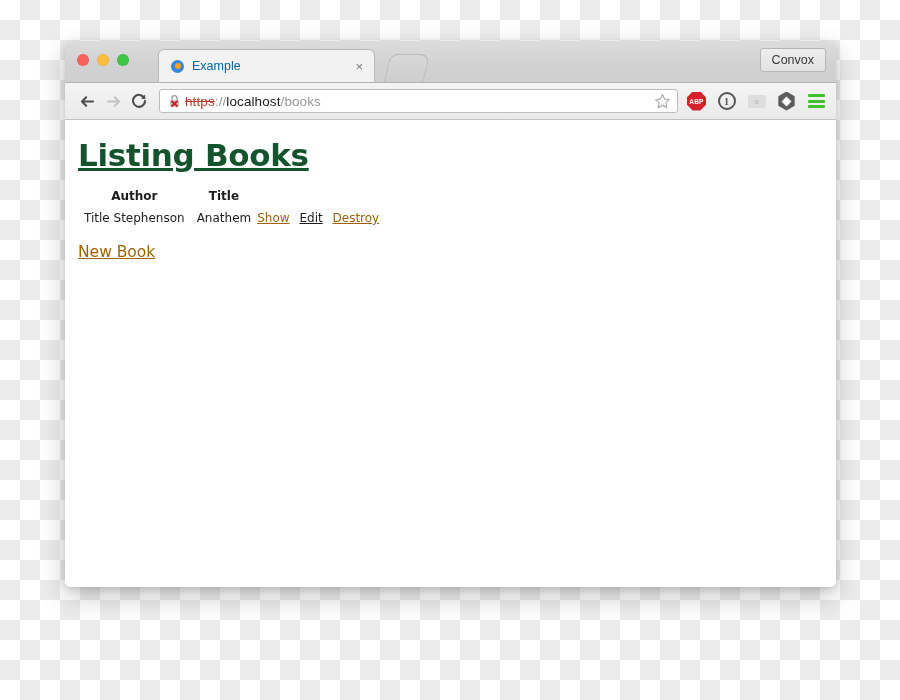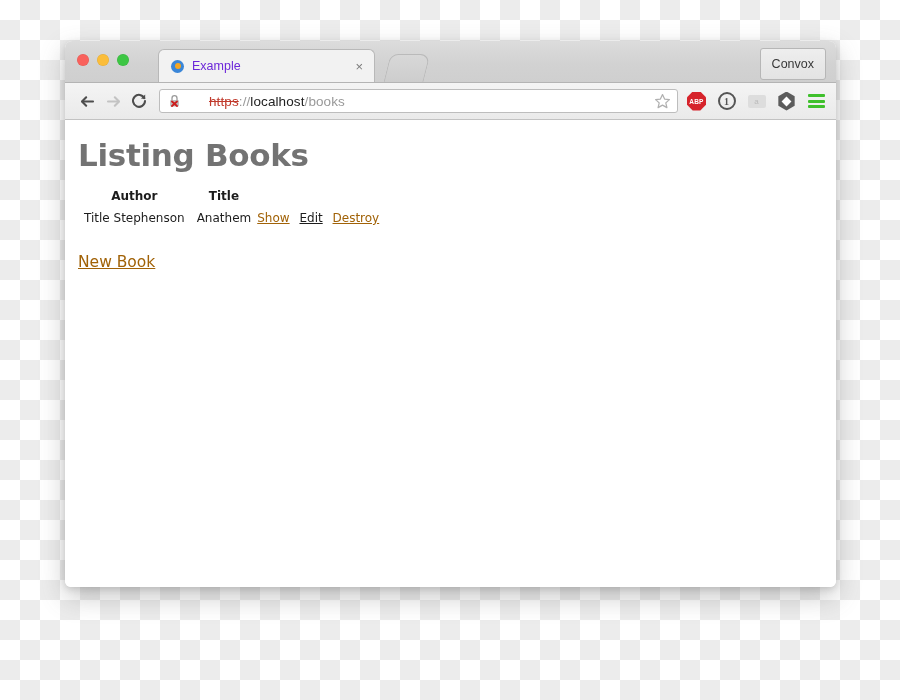--- a/index.html
+++ b/index.html
@@ -92,21 +92,21 @@
   }
   .tab-favicon i {
     display: block;
     width: 6px;
     height: 6px;
     border-radius: 50%;
     background: #f5a623;
   }
   .tab-title {
     font-size: 12.5px;
-    color: #6d28d9;
+    color: #0369a1;
     flex: 1;
     white-space: nowrap;
     overflow: hidden;
     text-overflow: ellipsis;
   }
   .tab-close {
     font-size: 13px;
     color: #7b7b7b;
     line-height: 1;
     padding: 0 3px;
@@ -123,21 +123,21 @@
     border-bottom: none;
     border-radius: 8px 10px 0 0;
     transform: skewX(-14deg);
     box-sizing: border-box;
   }
 
   .convox-button {
     position: absolute;
     right: 10px;
     top: 7px;
-    height: 32px;
+    height: 24px;
     padding: 0 11px;
     display: flex;
     align-items: center;
     font-size: 12.5px;
     color: #383838;
     background: linear-gradient(to bottom, #eeeeee, #e3e3e3);
     border: 1px solid #b6b6b6;
     border-radius: 3px;
     box-sizing: border-box;
   }
@@ -183,21 +183,20 @@
     flex: none;
     margin-right: 4px;
   }
   .url-text {
     flex: 1;
     font-size: 13.5px;
     white-space: nowrap;
     overflow: hidden;
     color: #222222;
     letter-spacing: 0.1px;
-    margin-left: 24px;
   }
   .url-scheme {
     color: #c0392b;
     text-decoration: line-through;
   }
   .url-sep   { color: #999999; }
   .url-host  { color: #222222; }
   .url-path  { color: #999999; }
 
   .star-icon { flex: none; width: 17px; height: 17px; }
@@ -282,23 +281,24 @@
   .page {
     background: #ffffff;
     height: 467px;
     padding: 17px 0 0 13px;
     box-sizing: border-box;
     font-family: "DejaVu Sans", "Liberation Sans", sans-serif;
   }
   .page-title {
     font-size: 31px;
     font-weight: bold;
-    color: #737373;
+    color: #14532d;
     margin: 0 0 12px 0;
     letter-spacing: -0.3px;
+    text-decoration: underline;
   }
   table.books {
     border-collapse: collapse;
     margin: 0 0 0 0;
     font-size: 12px;
     color: #222222;
   }
   table.books th {
     font-weight: bold;
     text-align: center;
@@ -311,21 +311,21 @@
     color: #1c1c1c;
   }
   table.books td.actions { padding-left: 0; }
   a.link {
     color: #a16207;
     text-decoration: underline;
   }
   a.link.strong { color: #1d1d1d; font-weight: normal; }
   .actions a + a { margin-left: 6px; }
   .new-book-wrap {
-    margin-top: 24px;
+    margin-top: 14px;
     font-size: 15.5px;
   }
 </style>
 </head>
 <body>
 
 <div class="browser-window">
 
   <div class="titlebar">
 

